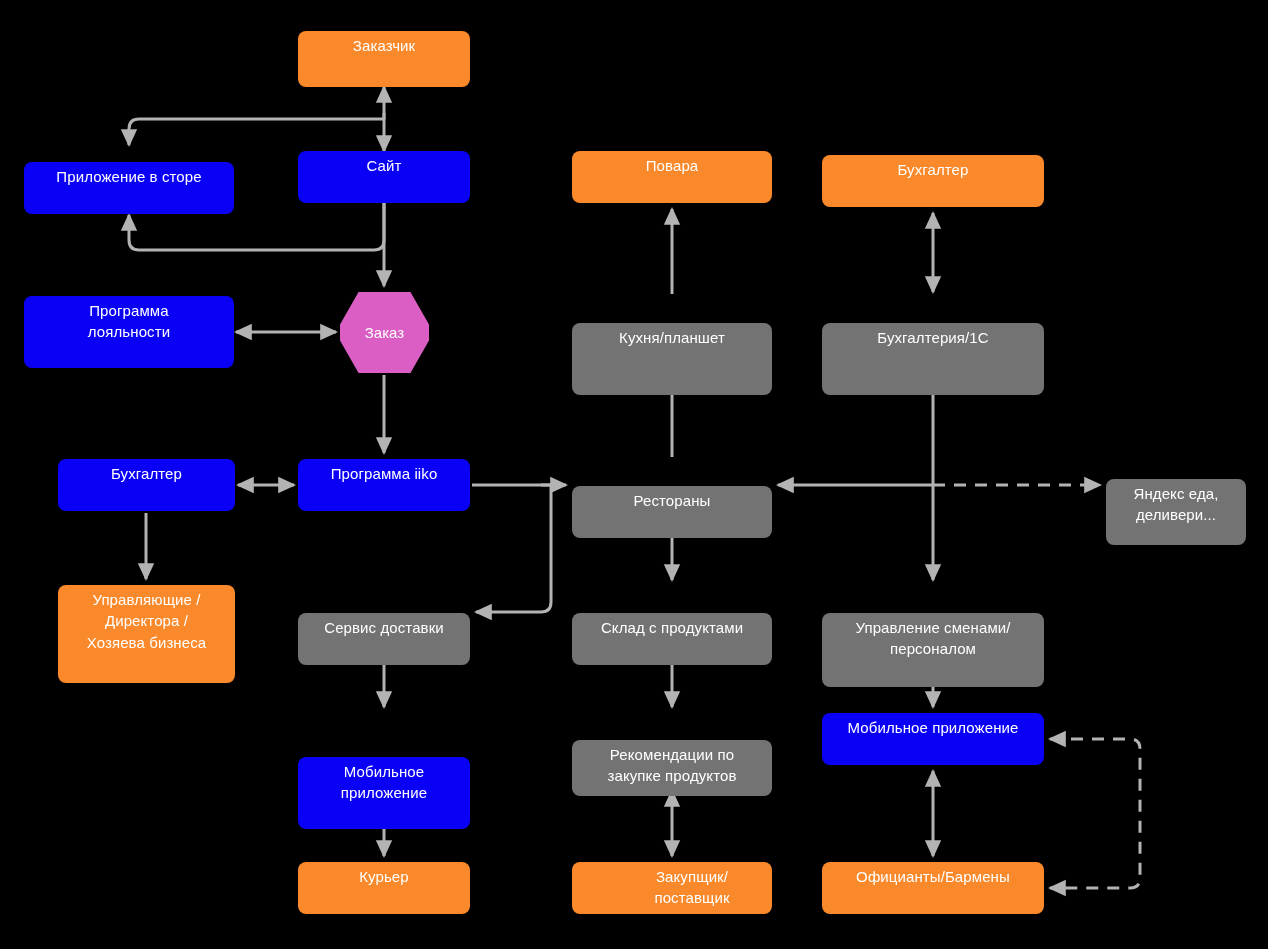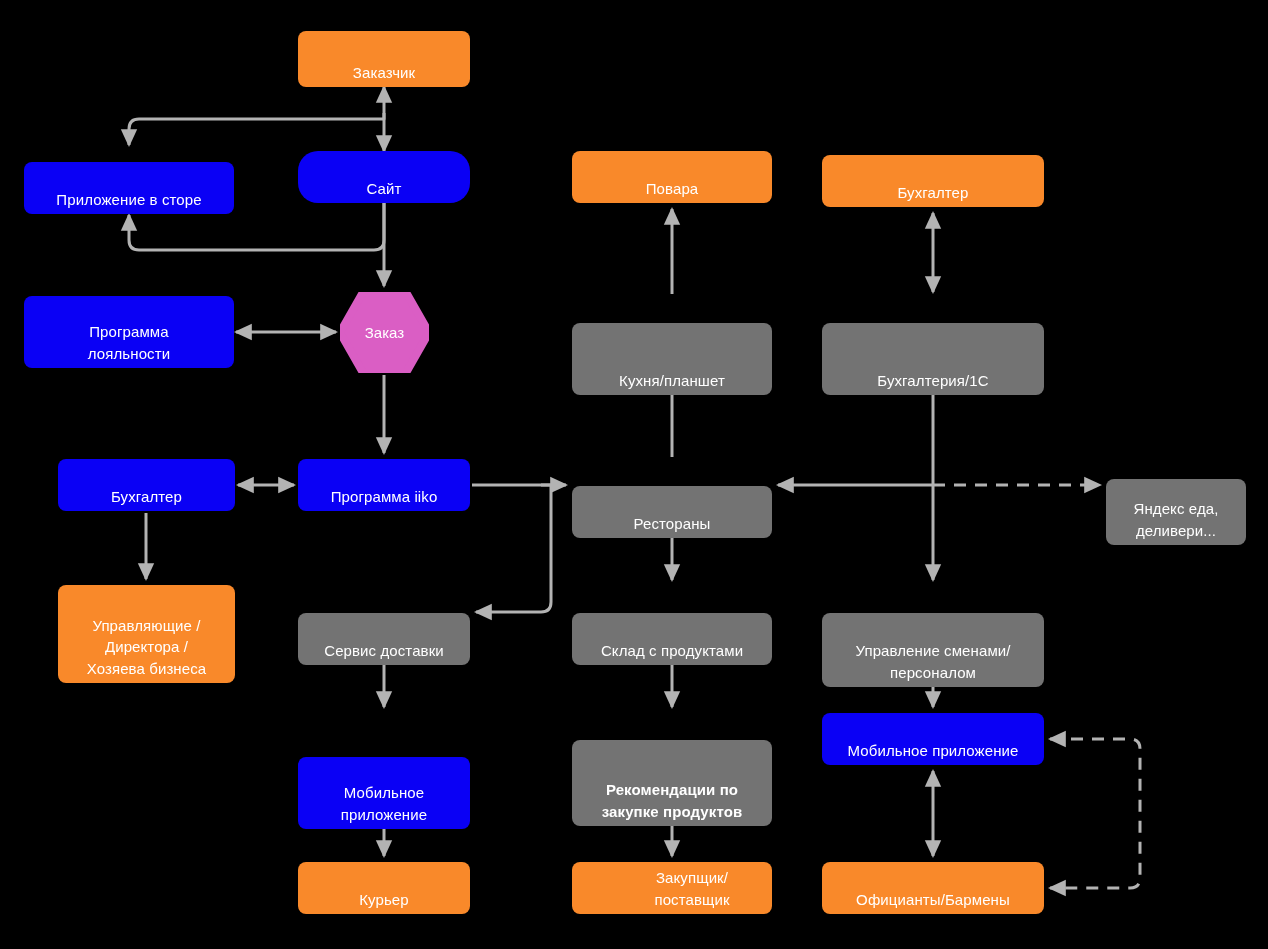--- a/index.html
+++ b/index.html
@@ -22,21 +22,21 @@
     left: 0;
     top: 0;
     width: 1268px;
     height: 949px;
     pointer-events: none;
   }
   .node {
     position: absolute;
     box-sizing: border-box;
     display: flex;
-    align-items: flex-end;
+    align-items: flex-start;
     justify-content: center;
     text-align: center;
     color: #FFFFFF;
     font-size: 15px;
     line-height: 1.42;
     letter-spacing: 0.1px;
     padding: 4px 8px;
     border-radius: 8px;
     z-index: 2;
   }
@@ -103,21 +103,21 @@
       </g>
   </svg>
 
   <div id="node-layer">
       <div class="node actor" style="left: 298px; top: 31px; width: 172px; height: 56px;">
         <span style="white-space: pre-line;">Заказчик</span>
       </div>
       <div class="node system" style="left: 24px; top: 162px; width: 210px; height: 52px;">
         <span style="white-space: pre-line;">Приложение в сторе</span>
       </div>
-      <div class="node system" style="left: 298px; top: 151px; width: 172px; height: 52px; border-radius: 20px;">
+      <div class="node system" style="left: 298px; top: 151px; width: 172px; height: 52px;">
         <span style="white-space: pre-line;">Сайт</span>
       </div>
       <div class="node actor" style="left: 572px; top: 151px; width: 200px; height: 52px;">
         <span style="white-space: pre-line;">Повара</span>
       </div>
       <div class="node actor" style="left: 822px; top: 155px; width: 222px; height: 52px;">
         <span style="white-space: pre-line;">Бухгалтер</span>
       </div>
       <div class="node system" style="left: 24px; top: 296px; width: 210px; height: 72px;">
         <span style="white-space: pre-line;">Программа
@@ -160,21 +160,21 @@
         <span style="white-space: pre-line;">Склад с продуктами</span>
       </div>
       <div class="node process" style="left: 822px; top: 586px; width: 222px; height: 74px;">
         <span style="white-space: pre-line;">Управление сменами/
 персоналом</span>
       </div>
       <div class="node system" style="left: 298px; top: 713px; width: 172px; height: 72px; margin-top: 44px;">
         <span style="white-space: pre-line;">Мобильное
 приложение</span>
       </div>
-      <div class="node process" style="left: 572px; top: 713px; width: 200px; height: 86px; font-weight: bold;">
+      <div class="node process" style="left: 572px; top: 713px; width: 200px; height: 56px;">
         <span style="white-space: pre-line;">Рекомендации по
 закупке продуктов</span>
       </div>
       <div class="node system" style="left: 822px; top: 713px; width: 222px; height: 52px;">
         <span style="white-space: pre-line;">Мобильное приложение</span>
       </div>
       <div class="node actor" style="left: 298px; top: 862px; width: 172px; height: 52px;">
         <span style="white-space: pre-line;">Курьер</span>
       </div>
       <div class="node actor" style="left: 572px; top: 862px; width: 200px; height: 52px;">

